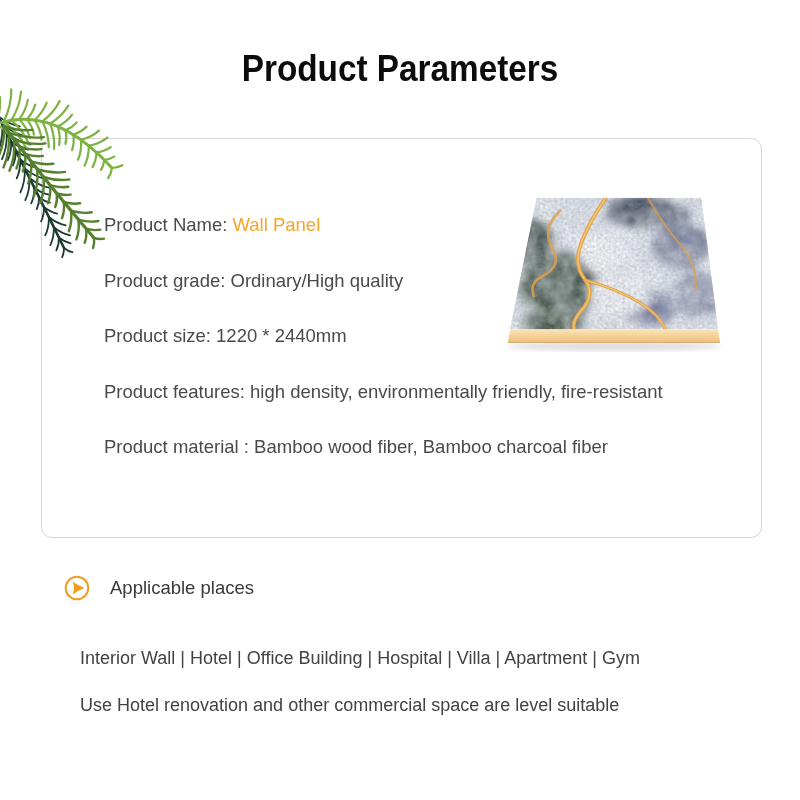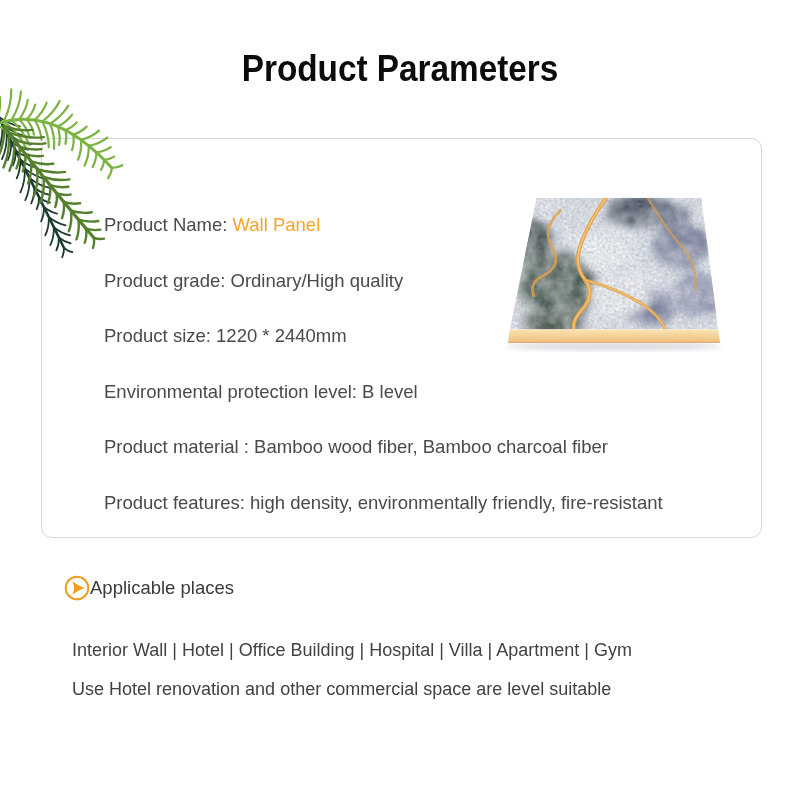--- a/index.html
+++ b/index.html
@@ -14,24 +14,24 @@
   }
   .palm{position:absolute;left:-2px;top:76px;z-index:3;pointer-events:none}
   .card{
     position:absolute;left:41px;top:138px;width:719px;height:398px;
     border:1px solid #d6d6d6;border-radius:11px;background:#fff;z-index:1;
   }
   .specs{position:absolute;left:46px;top:50px;font-size:18.5px;color:#4a4a4a}
   .specs p{margin:16px;line-height:39.5px;white-space:nowrap}
   .orange{color:#F7A428}
   .slab{position:absolute;left:459px;top:55px;width:228px;height:163px}
-  .apphead{position:absolute;left:64px;top:575px;display:flex;align-items:center;gap:0;z-index:2}
+  .apphead{position:absolute;left:64px;top:575px;display:flex;align-items:center;gap:20px;z-index:2}
   .apphead .lbl{font-size:18.5px;color:#3a3a3a}
   .places{position:absolute;left:68px;top:629px;font-size:18px;color:#424242}
-  .places p{margin:4px;line-height:34.6px;white-space:nowrap}
+  .places p{margin:12px;line-height:34.6px;white-space:nowrap}
 </style>
 </head>
 <body>
 
 <h1 class="title">Product Parameters</h1>
 
 <svg id="palm" class="palm" width="172" height="196" viewBox="0 0 172 196">
     <g>
       <path d="M0,40 Q30,98 66,172" stroke="#1E3B33" stroke-width="2.6" fill="none" stroke-linecap="round"></path>
       <path d="M0,40 Q10.477905731731889,48.19004838062267 21.841222998256455,50.37465073823853" stroke="#1E3B33" stroke-width="1.8" fill="none" stroke-linecap="round"></path>
@@ -134,23 +134,22 @@
       <path d="M96,162 Q96.68020732949583,167.4746256754589 95.03470381855767,171.98384476700528" stroke="#55812E" stroke-width="2.4" fill="none" stroke-linecap="round"></path>
     </g>
   </svg>
 
 <div class="card">
   <div class="specs">
     <p><span>Product Name:</span>
       <span class="orange">Wall Panel</span></p>
     <p>Product grade: Ordinary/High quality</p>
     <p>Product size: 1220 * 2440mm</p>
-    <p>Environmental protection level: B level</p>
+    <p>Product features: high density, environmentally friendly, fire-resistant</p>
     <p>Product material : Bamboo wood fiber, Bamboo charcoal fiber</p>
-    <p>Product features: high density, environmentally friendly, fire-resistant</p>
   </div>
 
   <svg class="slab" viewBox="0 0 230 163">
     <defs>
       <clipPath id="slabClip">
           <polygon points="36,3 202,3 219,136 9,136"></polygon>
         </clipPath>
       <filter id="soft">
           <feGaussianBlur stdDeviation="5"></feGaussianBlur>
         </filter>

